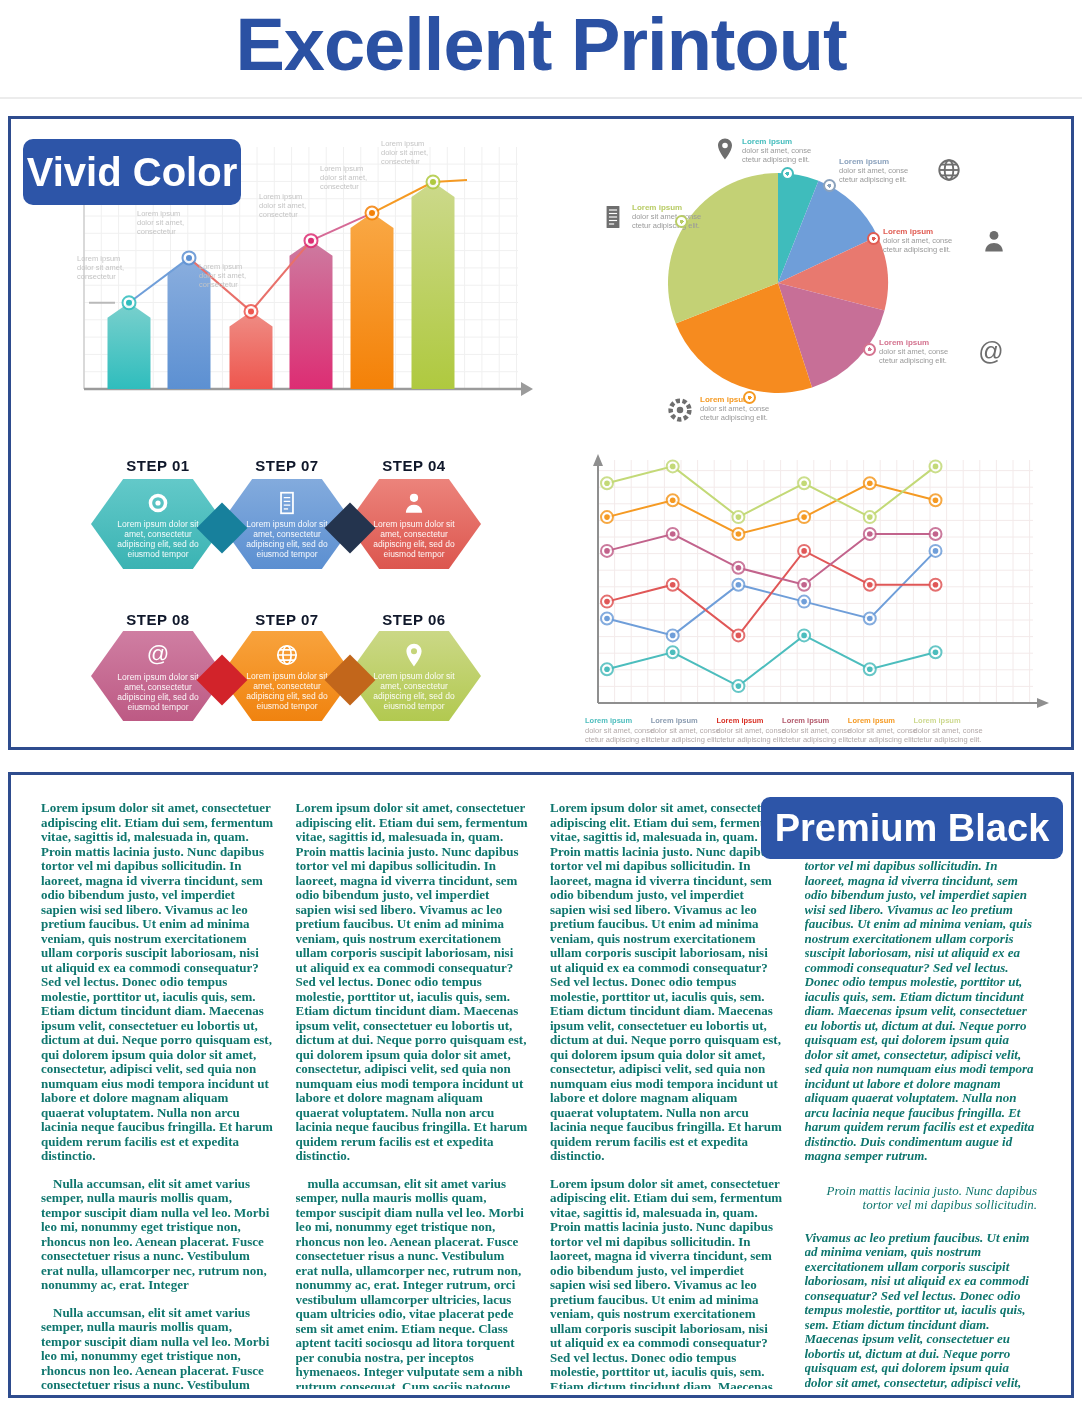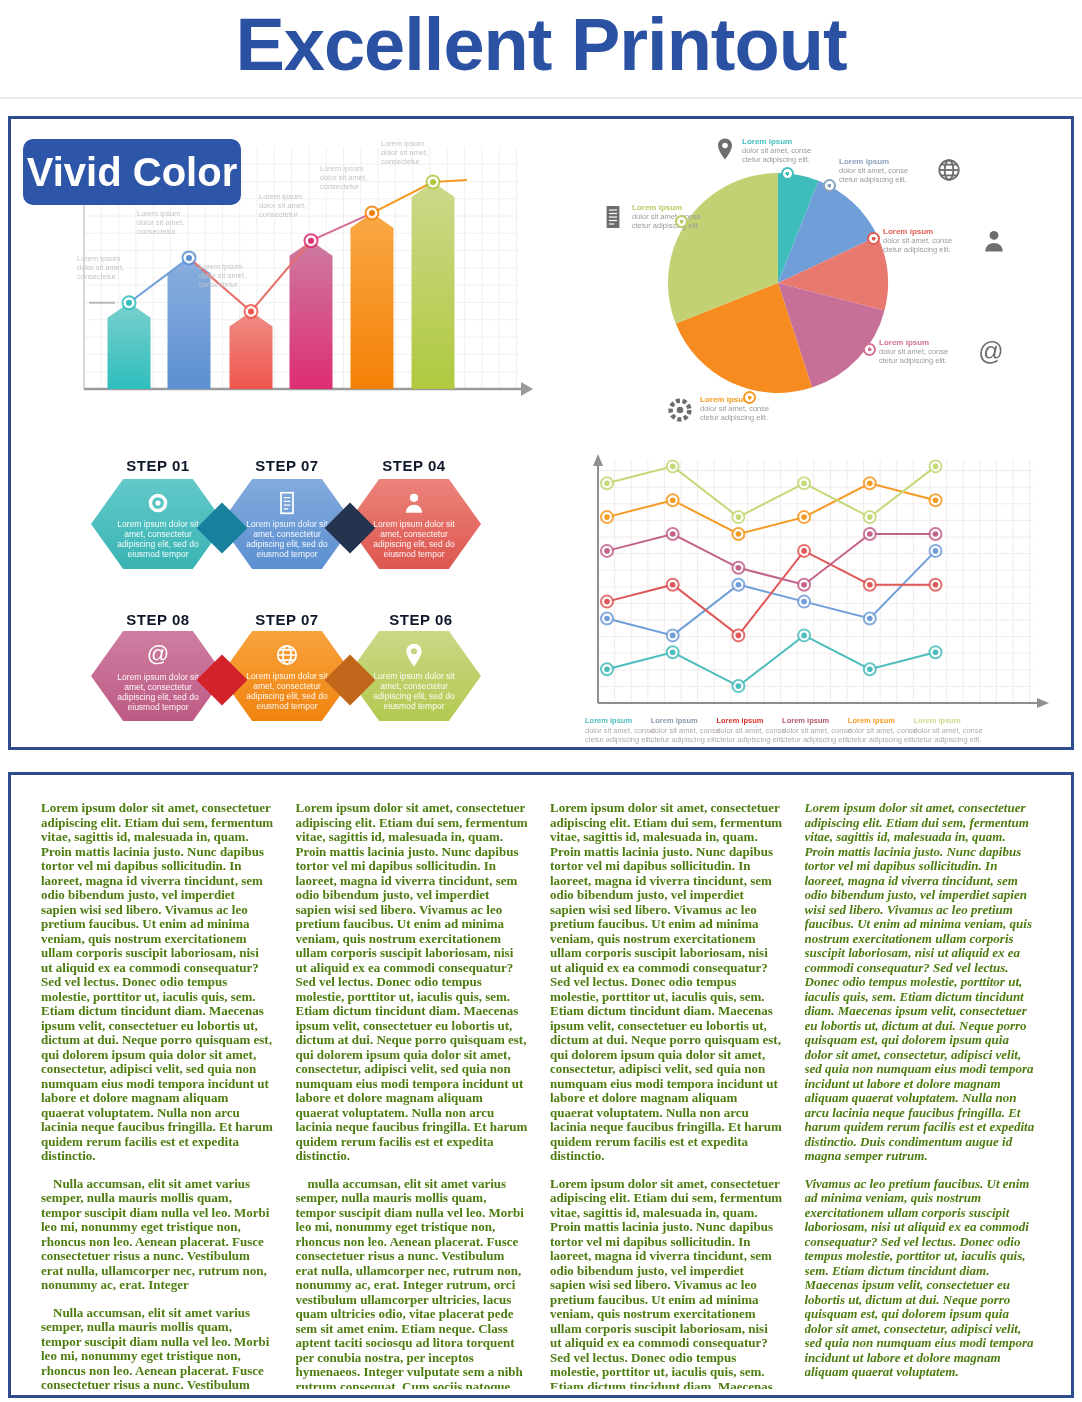--- a/index.html
+++ b/index.html
@@ -35,21 +35,21 @@
   .hexagon{position:absolute;width:134px;height:90px;z-index:1;display:flex;flex-direction:column;
     align-items:center;justify-content:center;
     clip-path:polygon(0% 50%,24% 0%,76% 0%,100% 50%,76% 100%,24% 100%);}
   .hex-body{width:98px;text-align:center;font-size:8.5px;line-height:10px;color:rgba(255,255,255,.95);margin-top:3px;}
   .diamond{position:absolute;width:36px;height:36px;transform:rotate(45deg);z-index:2;}
 
   
   #premium-cols{position:absolute;left:0;top:0;right:0;bottom:0;box-sizing:border-box;
     padding:26px 34px 6px 30px;display:flex;gap:22px;overflow:hidden;}
   .tcol{flex:1 1 0;overflow:hidden;font-family:"Liberation Serif",serif;font-weight:bold;
-    font-size:13px;line-height:14.5px;color:#4d7c0f;text-align:left;}
+    font-size:13px;line-height:14.5px;color:#0f766e;text-align:left;}
   .tcol p{margin:0 0 13px 0;}
   .tcol p.indent{text-indent:12px;}
   .italic-col p{font-style:italic;}
   .italic-col p.right{font-weight:normal;text-align:right;margin-top:20px;margin-bottom:18px;}
 </style>
 </head>
 <body>
 
 <h1 class="page-title">Excellent Printout</h1>
 <div class="title-rule"></div>
@@ -287,21 +287,21 @@
     <div class="hexagon" style="left: 277px; top: 24px; background: linear-gradient(rgb(236, 131, 123), rgb(220, 86, 78));">
       <svg width="26" height="26" viewBox="0 0 24 24">
         <circle cx="12" cy="7.2" r="3.8" fill="#fff"></circle>
           <path d="M4.5 21c0-4.5 3.4-7.3 7.5-7.3s7.5 2.8 7.5 7.3z" fill="#fff"></path>
       </svg>
       <div class="hex-body">Lorem ipsum dolor sit amet, consectetur adipiscing elit, sed do eiusmod tempor</div>
     </div>
 
     <div class="step-head" style="left:21px;top:156px;">STEP 08</div>
     <div class="step-head" style="left:150px;top:156px;">STEP 07</div>
-    <div class="step-head" style="left:284px;top:156px;">STEP 06</div>
+    <div class="step-head" style="left:277px;top:156px;">STEP 06</div>
 
     <div class="hexagon" style="left: 21px; top: 176px; background: linear-gradient(rgb(207, 126, 162), rgb(189, 90, 132));">
       <svg width="28" height="28" viewBox="0 0 24 24">
         <text x="12" y="17.5" text-anchor="middle" font-size="19" font-family="Liberation Sans, sans-serif" fill="#fff">@</text>
       </svg>
       <div class="hex-body">Lorem ipsum dolor sit amet, consectetur adipiscing elit, sed do eiusmod tempor</div>
     </div>
     <div class="hexagon" style="left: 150px; top: 176px; background: linear-gradient(rgb(248, 163, 61), rgb(240, 131, 15));">
       <svg width="26" height="26" viewBox="0 0 24 24">
         <g fill="none" stroke="#fff" stroke-width="1.6">
@@ -455,34 +455,38 @@
       <text x="30" y="275" font-size="7.5"><tspan x="30" dy="0" fill="#4cbdbd" font-weight="bold">Lorem ipsum</tspan><tspan x="30" dy="9.5" fill="#b3a9a9">dolor sit amet, conse</tspan><tspan x="30" dy="9.5" fill="#b3a9a9">ctetur adipiscing elit.</tspan></text>
       <text x="95.7" y="275" font-size="7.5"><tspan x="95.7" dy="0" fill="#8a9bb0" font-weight="bold">Lorem ipsum</tspan><tspan x="95.7" dy="9.5" fill="#b3a9a9">dolor sit amet, conse</tspan><tspan x="95.7" dy="9.5" fill="#b3a9a9">ctetur adipiscing elit.</tspan></text>
       <text x="161.4" y="275" font-size="7.5"><tspan x="161.4" dy="0" fill="#d93025" font-weight="bold">Lorem ipsum</tspan><tspan x="161.4" dy="9.5" fill="#b3a9a9">dolor sit amet, conse</tspan><tspan x="161.4" dy="9.5" fill="#b3a9a9">ctetur adipiscing elit.</tspan></text>
       <text x="227.10000000000002" y="275" font-size="7.5"><tspan x="227.10000000000002" dy="0" fill="#b3596b" font-weight="bold">Lorem ipsum</tspan><tspan x="227.10000000000002" dy="9.5" fill="#b3a9a9">dolor sit amet, conse</tspan><tspan x="227.10000000000002" dy="9.5" fill="#b3a9a9">ctetur adipiscing elit.</tspan></text>
       <text x="292.8" y="275" font-size="7.5"><tspan x="292.8" dy="0" fill="#f59a23" font-weight="bold">Lorem ipsum</tspan><tspan x="292.8" dy="9.5" fill="#b3a9a9">dolor sit amet, conse</tspan><tspan x="292.8" dy="9.5" fill="#b3a9a9">ctetur adipiscing elit.</tspan></text>
       <text x="358.5" y="275" font-size="7.5"><tspan x="358.5" dy="0" fill="#cdd98e" font-weight="bold">Lorem ipsum</tspan><tspan x="358.5" dy="9.5" fill="#b3a9a9">dolor sit amet, conse</tspan><tspan x="358.5" dy="9.5" fill="#b3a9a9">ctetur adipiscing elit.</tspan></text>
     </svg>
 </div>
 
 <div class="panel" id="premium-panel">
+  <div class="badge" id="premium-badge">
+    <span>Premium Black</span>
+  </div>
 
   <div id="premium-cols">
     <div class="tcol">
       <p>Lorem ipsum dolor sit amet, consectetuer adipiscing elit. Etiam dui sem, fermentum vitae, sagittis id, malesuada in, quam. Proin mattis lacinia justo. Nunc dapibus tortor vel mi dapibus sollicitudin. In laoreet, magna id viverra tincidunt, sem odio bibendum justo, vel imperdiet sapien wisi sed libero. Vivamus ac leo pretium faucibus. Ut enim ad minima veniam, quis nostrum exercitationem ullam corporis suscipit laboriosam, nisi ut aliquid ex ea commodi consequatur? Sed vel lectus. Donec odio tempus molestie, porttitor ut, iaculis quis, sem. Etiam dictum tincidunt diam. Maecenas ipsum velit, consectetuer eu lobortis ut, dictum at dui. Neque porro quisquam est, qui dolorem ipsum quia dolor sit amet, consectetur, adipisci velit, sed quia non numquam eius modi tempora incidunt ut labore et dolore magnam aliquam quaerat voluptatem. Nulla non arcu lacinia neque faucibus fringilla. Et harum quidem rerum facilis est et expedita distinctio.</p>
       <p class="indent">Nulla accumsan, elit sit amet varius semper, nulla mauris mollis quam, tempor suscipit diam nulla vel leo. Morbi leo mi, nonummy eget tristique non, rhoncus non leo. Aenean placerat. Fusce consectetuer risus a nunc. Vestibulum erat nulla, ullamcorper nec, rutrum non, nonummy ac, erat. Integer</p>
       <p class="indent">Nulla accumsan, elit sit amet varius semper, nulla mauris mollis quam, tempor suscipit diam nulla vel leo. Morbi leo mi, nonummy eget tristique non, rhoncus non leo. Aenean placerat. Fusce consectetuer risus a nunc. Vestibulum erat nulla, ullamcorper nec, rutrum non, nonummy ac, erat. Integer</p>
 
     </div>
     <div class="tcol">
       <p>Lorem ipsum dolor sit amet, consectetuer adipiscing elit. Etiam dui sem, fermentum vitae, sagittis id, malesuada in, quam. Proin mattis lacinia justo. Nunc dapibus tortor vel mi dapibus sollicitudin. In laoreet, magna id viverra tincidunt, sem odio bibendum justo, vel imperdiet sapien wisi sed libero. Vivamus ac leo pretium faucibus. Ut enim ad minima veniam, quis nostrum exercitationem ullam corporis suscipit laboriosam, nisi ut aliquid ex ea commodi consequatur? Sed vel lectus. Donec odio tempus molestie, porttitor ut, iaculis quis, sem. Etiam dictum tincidunt diam. Maecenas ipsum velit, consectetuer eu lobortis ut, dictum at dui. Neque porro quisquam est, qui dolorem ipsum quia dolor sit amet, consectetur, adipisci velit, sed quia non numquam eius modi tempora incidunt ut labore et dolore magnam aliquam quaerat voluptatem. Nulla non arcu lacinia neque faucibus fringilla. Et harum quidem rerum facilis est et expedita distinctio.</p>
       <p class="indent">mulla accumsan, elit sit amet varius semper, nulla mauris mollis quam, tempor suscipit diam nulla vel leo. Morbi leo mi, nonummy eget tristique non, rhoncus non leo. Aenean placerat. Fusce consectetuer risus a nunc. Vestibulum erat nulla, ullamcorper nec, rutrum non, nonummy ac, erat. Integer rutrum, orci vestibulum ullamcorper ultricies, lacus quam ultricies odio, vitae placerat pede sem sit amet enim. Etiam neque. Class aptent taciti sociosqu ad litora torquent per conubia nostra, per inceptos hymenaeos. Integer vulputate sem a nibh rutrum consequat. Cum sociis natoque penatibus et magnis dis parturient montes, nascetur ridiculus mus. Mauris tincidunt sem sed arcu. Integer in sapien. Aliquam id dolor. Etiam quis quam. Maecenas sollicitudin. Morbi leo mi, nonummy eget tristique non</p>
     </div>
     <div class="tcol">
       <p>Lorem ipsum dolor sit amet, consectetuer adipiscing elit. Etiam dui sem, fermentum vitae, sagittis id, malesuada in, quam. Proin mattis lacinia justo. Nunc dapibus tortor vel mi dapibus sollicitudin. In laoreet, magna id viverra tincidunt, sem odio bibendum justo, vel imperdiet sapien wisi sed libero. Vivamus ac leo pretium faucibus. Ut enim ad minima veniam, quis nostrum exercitationem ullam corporis suscipit laboriosam, nisi ut aliquid ex ea commodi consequatur? Sed vel lectus. Donec odio tempus molestie, porttitor ut, iaculis quis, sem. Etiam dictum tincidunt diam. Maecenas ipsum velit, consectetuer eu lobortis ut, dictum at dui. Neque porro quisquam est, qui dolorem ipsum quia dolor sit amet, consectetur, adipisci velit, sed quia non numquam eius modi tempora incidunt ut labore et dolore magnam aliquam quaerat voluptatem. Nulla non arcu lacinia neque faucibus fringilla. Et harum quidem rerum facilis est et expedita distinctio.</p>
       <p>Lorem ipsum dolor sit amet, consectetuer adipiscing elit. Etiam dui sem, fermentum vitae, sagittis id, malesuada in, quam. Proin mattis lacinia justo. Nunc dapibus tortor vel mi dapibus sollicitudin. In laoreet, magna id viverra tincidunt, sem odio bibendum justo, vel imperdiet sapien wisi sed libero. Vivamus ac leo pretium faucibus. Ut enim ad minima veniam, quis nostrum exercitationem ullam corporis suscipit laboriosam, nisi ut aliquid ex ea commodi consequatur? Sed vel lectus. Donec odio tempus molestie, porttitor ut, iaculis quis, sem. Etiam dictum tincidunt diam. Maecenas ipsum velit, consectetuer eu lobortis ut, dictum at dui. Neque porro quisquam est, qui dolorem ipsum quia dolor sit amet, consectetur, adipisci velit, sed quia non numquam eius modi tempora incidunt ut labore et dolore magnam aliquam quaerat</p>
     </div>
     <div class="tcol italic-col">
       <p>Lorem ipsum dolor sit amet, consectetuer adipiscing elit. Etiam dui sem, fermentum vitae, sagittis id, malesuada in, quam. Proin mattis lacinia justo. Nunc dapibus tortor vel mi dapibus sollicitudin. In laoreet, magna id viverra tincidunt, sem odio bibendum justo, vel imperdiet sapien wisi sed libero. Vivamus ac leo pretium faucibus. Ut enim ad minima veniam, quis nostrum exercitationem ullam corporis suscipit laboriosam, nisi ut aliquid ex ea commodi consequatur? Sed vel lectus. Donec odio tempus molestie, porttitor ut, iaculis quis, sem. Etiam dictum tincidunt diam. Maecenas ipsum velit, consectetuer eu lobortis ut, dictum at dui. Neque porro quisquam est, qui dolorem ipsum quia dolor sit amet, consectetur, adipisci velit, sed quia non numquam eius modi tempora incidunt ut labore et dolore magnam aliquam quaerat voluptatem. Nulla non arcu lacinia neque faucibus fringilla. Et harum quidem rerum facilis est et expedita distinctio. Duis condimentum augue id magna semper rutrum.</p>
+      <p class="right">Proin mattis lacinia justo. Nunc dapibus tortor vel mi dapibus sollicitudin.</p>
       <p>Vivamus ac leo pretium faucibus. Ut enim ad minima veniam, quis nostrum exercitationem ullam corporis suscipit laboriosam, nisi ut aliquid ex ea commodi consequatur? Sed vel lectus. Donec odio tempus molestie, porttitor ut, iaculis quis, sem. Etiam dictum tincidunt diam. Maecenas ipsum velit, consectetuer eu lobortis ut, dictum at dui. Neque porro quisquam est, qui dolorem ipsum quia dolor sit amet, consectetur, adipisci velit, sed quia non numquam eius modi tempora incidunt ut labore et dolore magnam aliquam quaerat voluptatem.</p>
     </div>
   </div>
 </div>
 
 </body></html>

